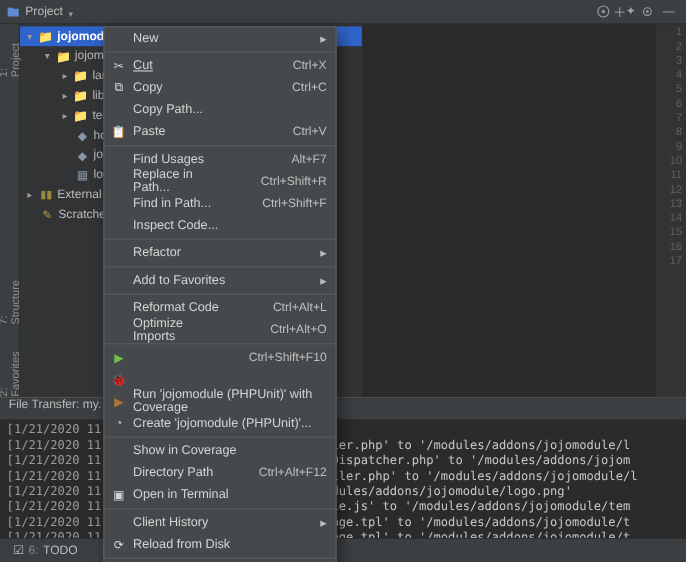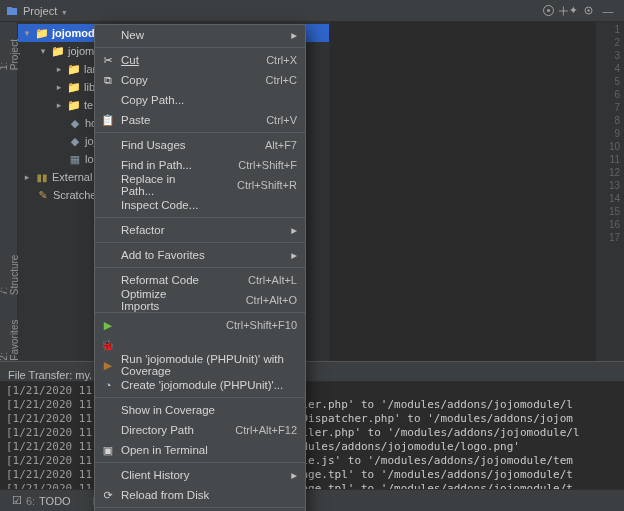--- a/index.html
+++ b/index.html
@@ -46,21 +46,21 @@
   .mi .sc{margin-left:auto;color:#bfbfbf;font-size:11px;}
   .mi .arrow{margin-left:auto;color:#bfbfbf;}
   .mi .u{text-decoration:underline;}
   .mi .micon{position:absolute;left:6px;width:14px;height:14px;display:flex;align-items:center;justify-content:center;font-size:11px;}
   .msep{height:1px;background:var(--menu-sep);margin:2px 0;}
   .green{color:#6fbf4b;}
   .bug{color:#6fbf4b;}
   .cov{color:#b07533;}
   
   .transfer{height:128px;background:#2b2b2b;border-top:1px solid #555;display:flex;flex-direction:column;}
-  .transfer-head{height:20px;background:var(--panel);display:flex;align-items:flex-end;padding:0 8px;color:#bbb;border-bottom:1px solid #2d2f30;font-size:11px;}
+  .transfer-head{height:20px;background:var(--panel);display:flex;align-items:flex-start;padding:0 8px;color:#bbb;border-bottom:1px solid #2d2f30;font-size:11px;}
   .transfer-body{flex:1;overflow:hidden;padding:2px 6px;font-family:Consolas,monospace;font-size:11px;color:#c7c7c7;line-height:14px;white-space:nowrap;}
   .tline{display:flex;}
   .tline .ts{color:#9b9b9b;margin-right:4px;}
   .tline .path{color:#c7c7c7;}
   .bottombar{height:22px;background:var(--panel);display:flex;align-items:center;padding:0 6px;gap:10px;border-top:1px solid #2d2f30;}
   .bottombar .tab{height:20px;display:flex;align-items:center;gap:4px;padding:0 6px;color:#bbb;font-size:11px;}
   .bottombar .tab .n{color:#888;}
   svg{display:block;}
 </style>
 </head>
@@ -259,28 +259,28 @@
         <span class="micon">📋</span>
         <span>Paste</span>
         <span class="sc">Ctrl+V</span>
       </div>
     <div class="msep"></div>
     <div class="mi">
         <span>Find Usages</span>
         <span class="sc">Alt+F7</span>
       </div>
     <div class="mi">
+        <span>Replace in Path...</span>
+        <span class="sc">Ctrl+Shift+R</span>
+      </div>
+    <div class="mi">
         <span>Find in Path...</span>
         <span class="sc">Ctrl+Shift+F</span>
       </div>
     <div class="mi">
-        <span>Replace in Path...</span>
-        <span class="sc">Ctrl+Shift+R</span>
-      </div>
-    <div class="mi">
         <span>Inspect Code...</span>
       </div>
     <div class="msep"></div>
     <div class="mi">
         <span>Refactor</span>
         <span class="arrow">▸</span>
       </div>
     <div class="msep"></div>
     <div class="mi">
         <span>Add to Favorites</span>

